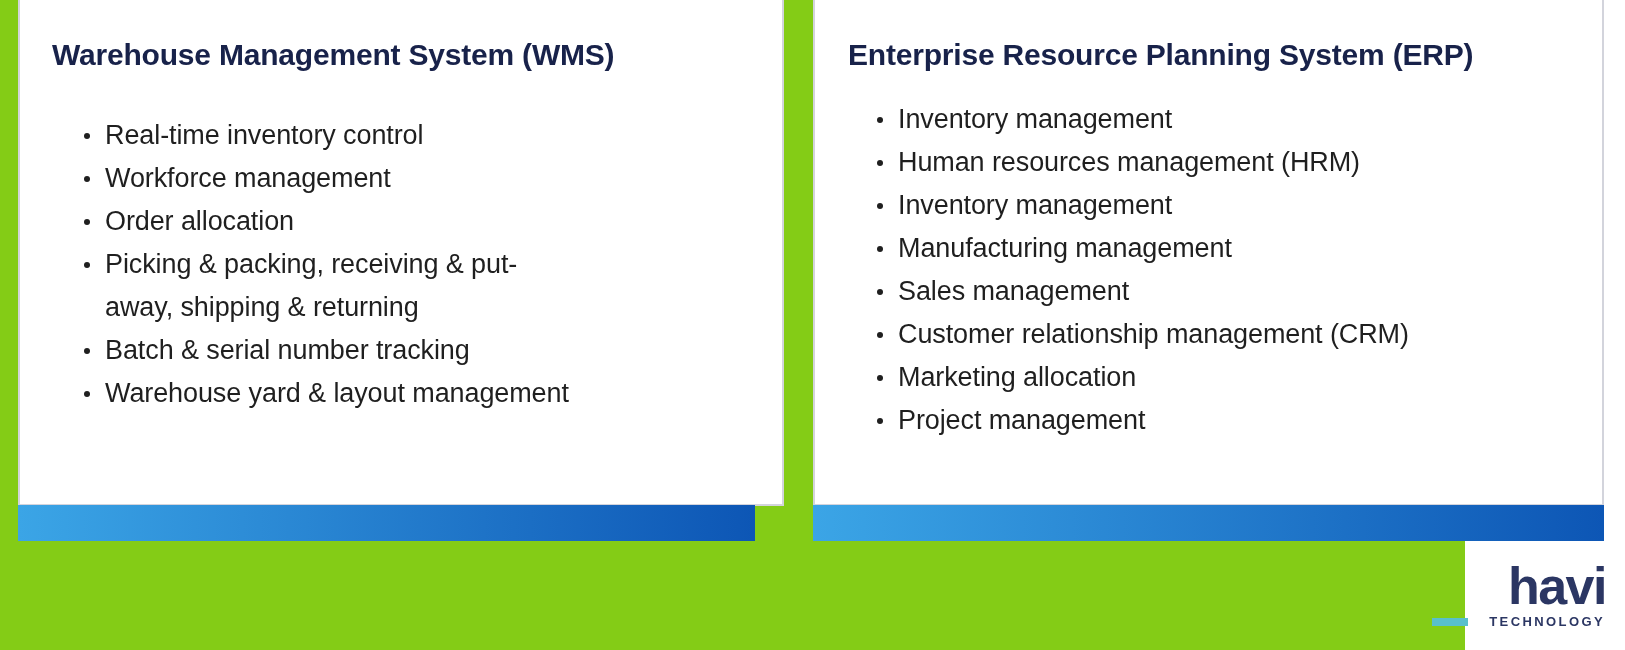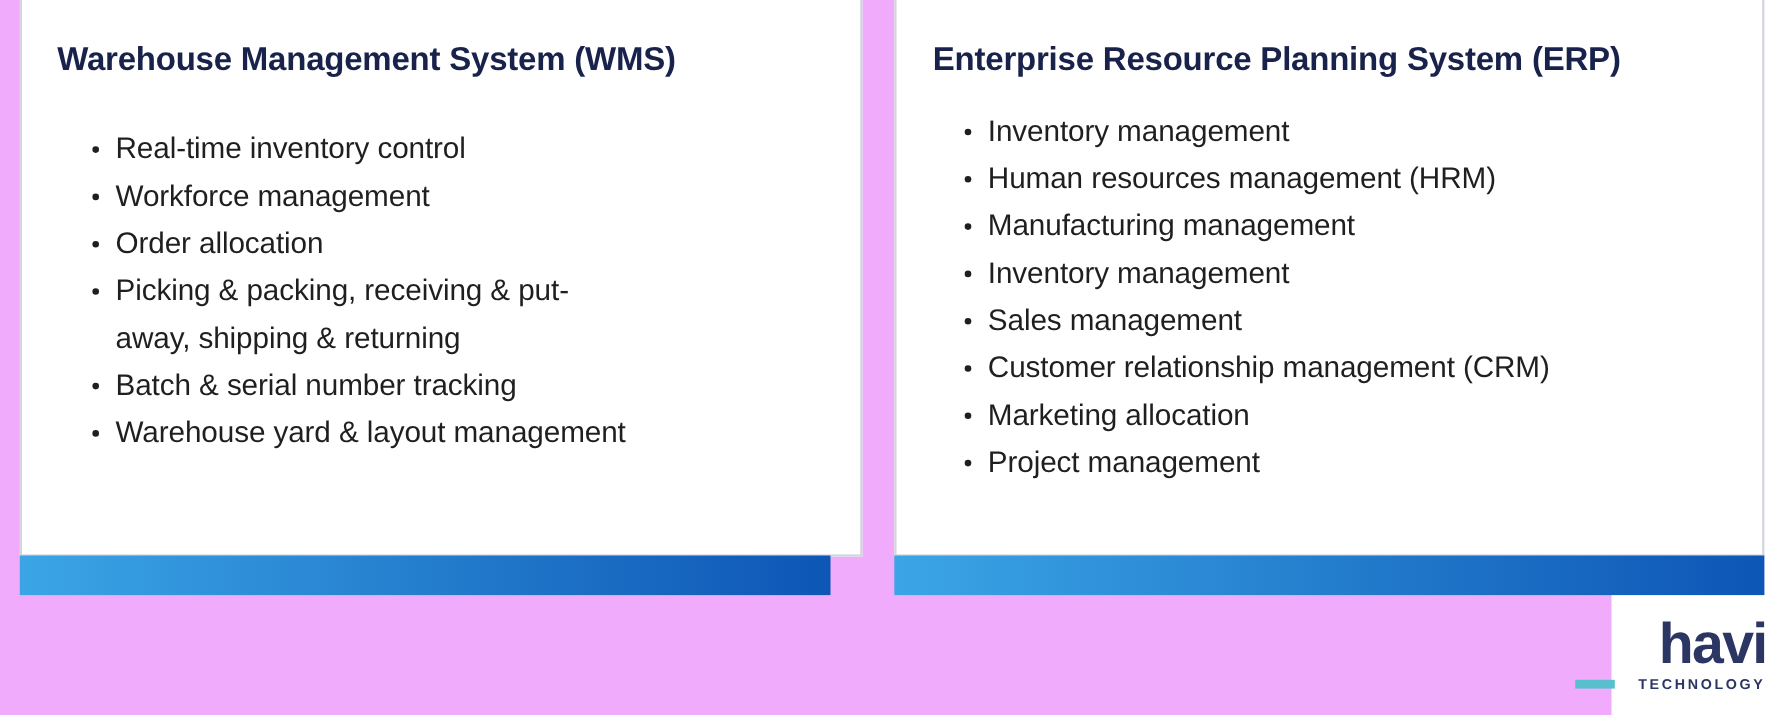--- a/index.html
+++ b/index.html
@@ -12,21 +12,21 @@
     height: 650px;
     overflow: hidden;
     font-family: "Liberation Sans", sans-serif;
     -webkit-font-smoothing: antialiased;
   }
 
   .slide {
     position: relative;
     width: 1465px;
     height: 650px;
-    background: #f0abfc;
+    background: #84cc16;
   }
 
   
   .card {
     position: absolute;
     top: -4px;
     background: #ffffff;
     border: 2px solid #d3d4dc;
     box-sizing: border-box;
     overflow: hidden;
@@ -159,24 +159,24 @@
   <div class="card card-right" style="border-color: rgb(211, 212, 220);">
     <h2 class="card-title" style="color: rgb(24, 34, 74);">Enterprise Resource Planning System (ERP)</h2>
     <ul class="feature-list">
       <li class="feature-item">
         <span>Inventory management</span>
       </li>
       <li class="feature-item">
         <span>Human resources management (HRM)</span>
       </li>
       <li class="feature-item">
+        <span>Inventory management</span>
+      </li>
+      <li class="feature-item">
         <span>Manufacturing management</span>
-      </li>
-      <li class="feature-item">
-        <span>Inventory management</span>
       </li>
       <li class="feature-item">
         <span>Sales management</span>
       </li>
       <li class="feature-item">
         <span>Customer relationship management (CRM)</span>
       </li>
       <li class="feature-item">
         <span>Marketing allocation</span>
       </li>

